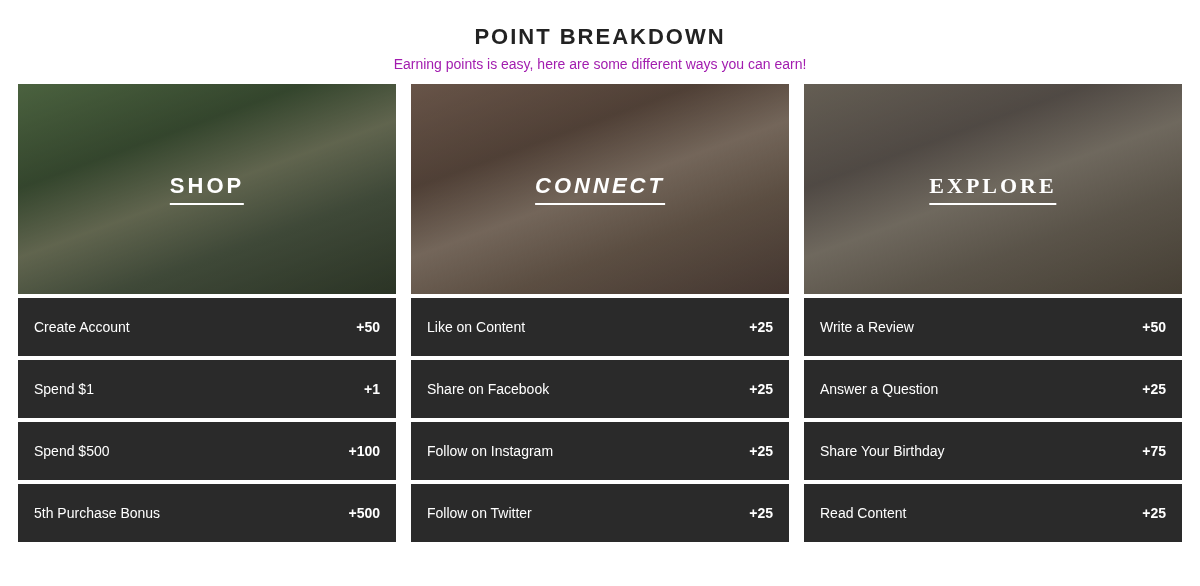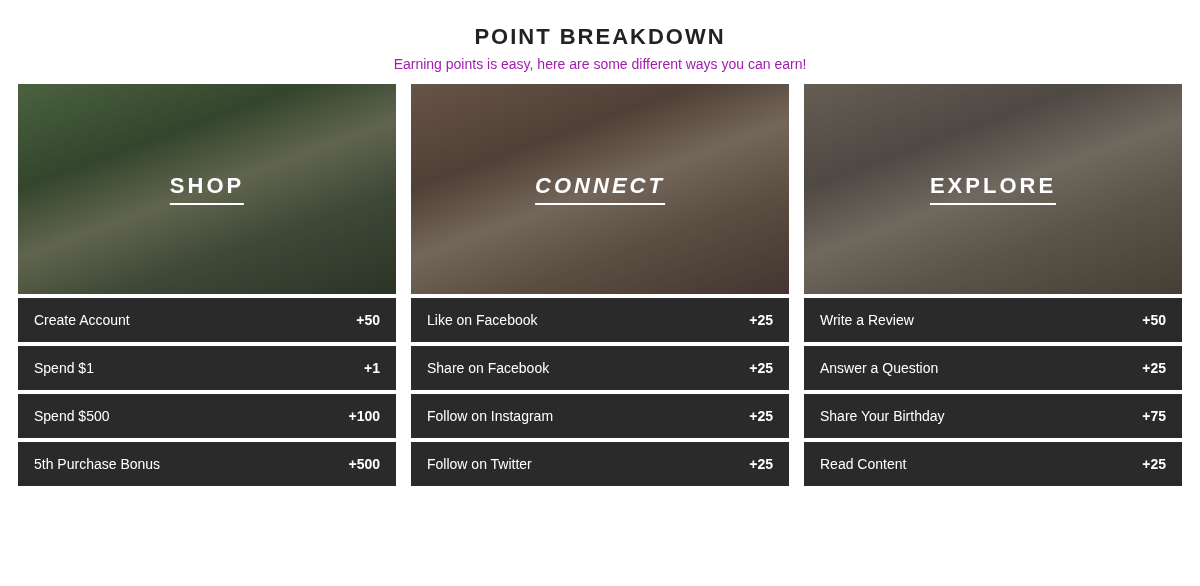--- a/index.html
+++ b/index.html
@@ -70,21 +70,21 @@
     }
 
     
     .row-item {
       display: flex;
       justify-content: space-between;
       align-items: center;
       background: #2a2a2a;
       color: #fff;
       padding: 0 16px;
-      height: 44px;
+      height: 58px;
       margin-top: 4px;
       font-size: 14px;
     }
 
     .row-label {
       font-size: 14px;
       color: #fff;
     }
 
     .row-points {
@@ -104,20 +104,21 @@
       background:
         linear-gradient(rgba(0,0,0,0.25), rgba(0,0,0,0.25)),
         linear-gradient(160deg, #8a7060 0%, #6a5548 30%, #9a8878 50%, #7a6858 70%, #5a4840 100%);
       font-style: italic;
     }
 
     .img-explore {
       background:
         linear-gradient(rgba(0,0,0,0.35), rgba(0,0,0,0.35)),
         linear-gradient(160deg, #9a9080 0%, #7a7068 30%, #aaa090 50%, #8a8070 70%, #6a6050 100%);
+      font-family: Liberation Serif, serif;
     }
   </style>
 </head>
 <body>
 
 <div>
   <div class="header">
     <div class="header-title">POINT BREAKDOWN</div>
     <div class="header-subtitle">Earning points is easy, here are some different ways you can earn!</div>
   </div>
@@ -142,21 +143,21 @@
         <div class="row-item">
           <span class="row-label">5th Purchase Bonus</span>
           <span class="row-points">+500</span>
         </div>
       </div>
       <div class="column">
         <div class="banner img-connect">
           <div class="banner-label">CONNECT</div>
         </div>
         <div class="row-item">
-          <span class="row-label">Like on Facebook</span>
+          <span class="row-label">Like on Content</span>
           <span class="row-points">+25</span>
         </div>
         <div class="row-item">
           <span class="row-label">Share on Facebook</span>
           <span class="row-points">+25</span>
         </div>
         <div class="row-item">
           <span class="row-label">Follow on Instagram</span>
           <span class="row-points">+25</span>
         </div>

